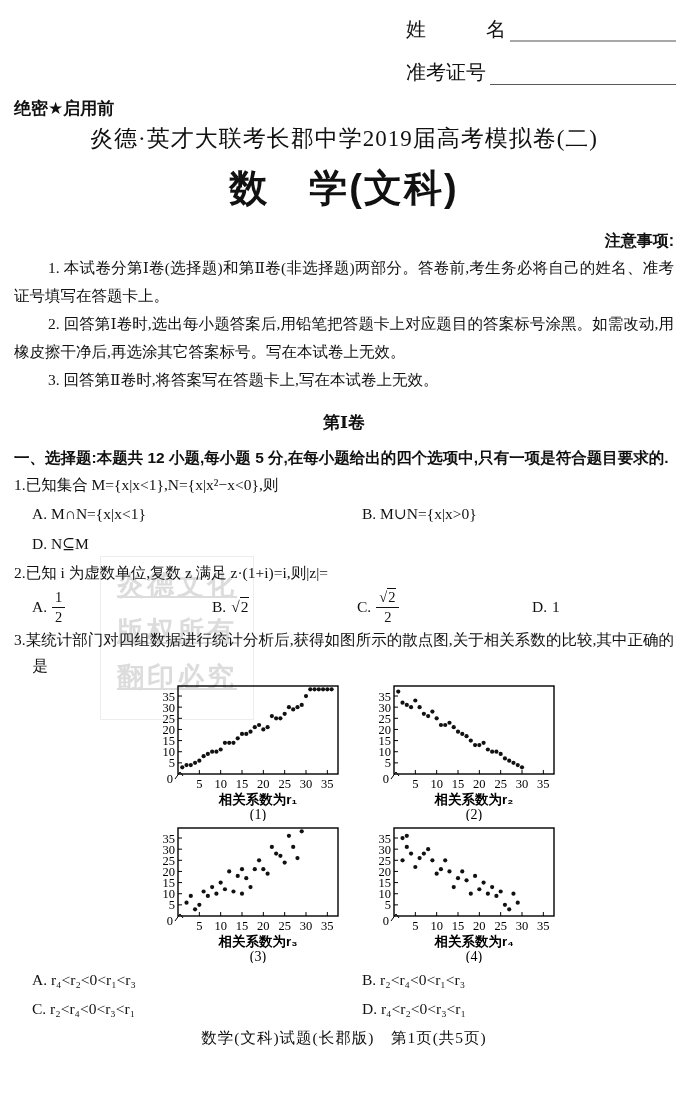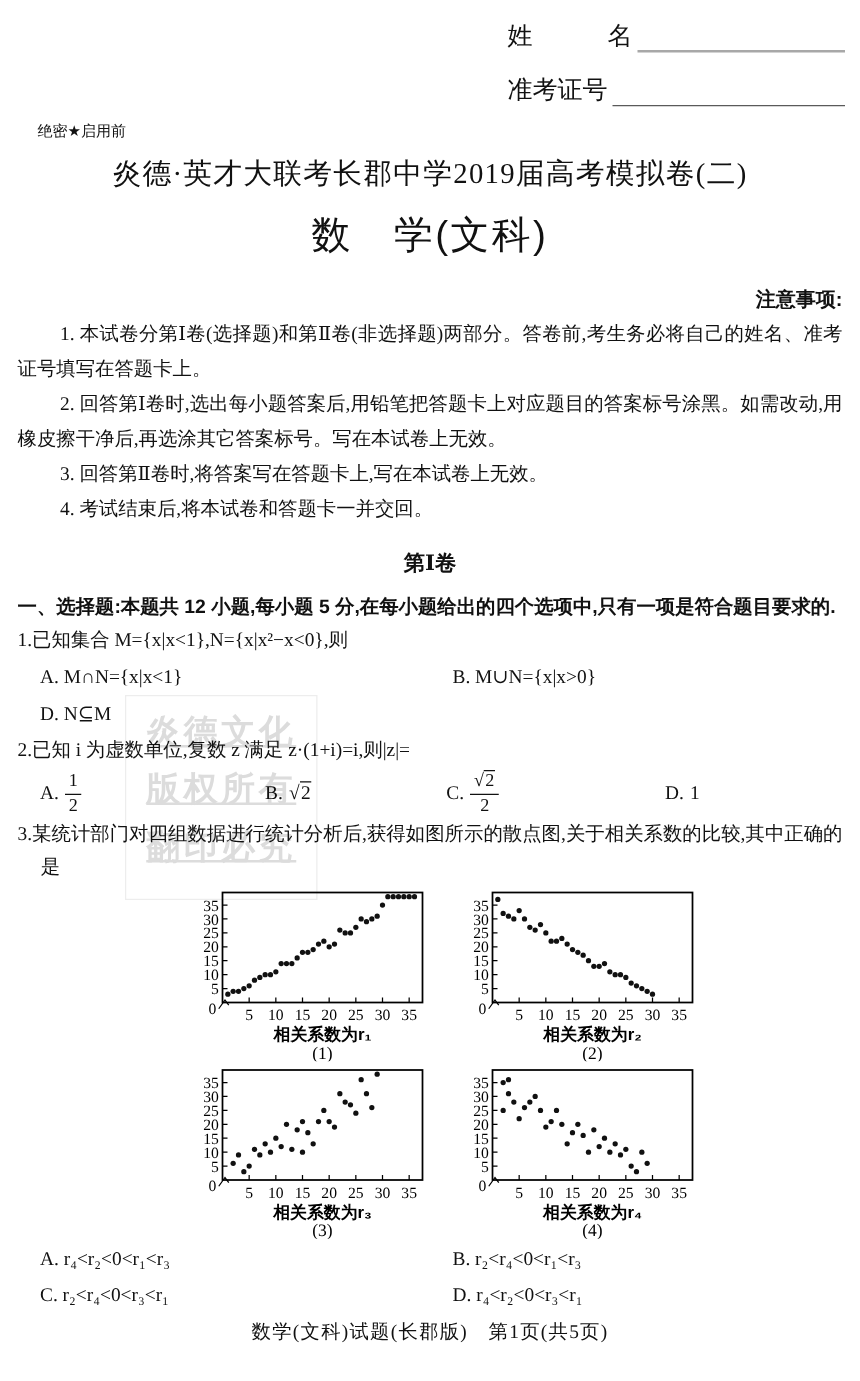--- a/index.html
+++ b/index.html
@@ -8,33 +8,33 @@
         padding:124px 14px 0;background:#fff;overflow:hidden;}
 
   
   .id-block{position:absolute;top:16px;right:12px;width:270px;}
   .idrow{display:flex;align-items:flex-end;margin-bottom:17px;}
   .idlbl{font-size:20px;line-height:26px;white-space:pre;}
   .idline{flex:1;height:24px;margin-left:4px;}
   .line1{border-bottom:2px solid #a8a8a8;}
   .line2{border-bottom:1.6px solid #5a5a5a;}
 
-  .secrecy{position:absolute;left:30px;top:97px;font-family:"Liberation Sans","DejaVu Sans",sans-serif;
-           font-weight:400;font-size:12px;}
+  .secrecy{position:absolute;left:14px;top:97px;font-family:"Liberation Sans","DejaVu Sans",sans-serif;
+           font-weight:700;font-size:17px;}
 
   
   .watermark{position:absolute;left:100px;top:556px;width:152px;z-index:-1;
              border:1px solid #ededed;padding:14px 0 10px;text-align:center;
              font-family:"Liberation Sans","DejaVu Sans",sans-serif;font-weight:700;
              font-size:27px;letter-spacing:3px;color:#dcdcdc;text-decoration:underline;}
   .watermark div{margin-bottom:18px;line-height:28px;}
 
   .exam-title{margin:0;text-align:center;font-size:23px;line-height:30px;font-weight:400;letter-spacing:1px;}
   .subject-title{margin:14px 0 0;text-align:center;font-family:"Liberation Sans","DejaVu Sans",sans-serif;
-                 font-size:31px;line-height:40px;font-weight:400;letter-spacing:2px;}
+                 font-size:38px;line-height:40px;font-weight:700;letter-spacing:2px;}
 
   .notice-head{margin-top:20px;font-family:"Liberation Sans","DejaVu Sans",sans-serif;
                font-weight:700;font-size:16px;line-height:26px;text-align:right;}
   .notice-item{margin:0;font-size:15.5px;line-height:28px;text-indent:2.2em;text-align:justify;}
 
   .vol-title{margin-top:16px;text-align:center;font-size:17px;line-height:26px;font-weight:600;}
 
   .instruction{margin:8px 0 0;font-family:"Liberation Sans","DejaVu Sans",sans-serif;font-weight:700;
                font-size:15.5px;line-height:27px;padding-left:2em;text-indent:-2em;text-align:justify;}
 
@@ -82,21 +82,20 @@
     <div>翻印必究</div>
   </div>
 
   <h1 class="exam-title">炎德·英才大联考长郡中学2019届高考模拟卷(二)</h1>
   <h2 class="subject-title">数　学(文科)</h2>
 
   <div class="notice-head">注意事项:</div>
   <p class="notice-item">1. 本试卷分第Ⅰ卷(选择题)和第Ⅱ卷(非选择题)两部分。答卷前,考生务必将自己的姓名、准考证号填写在答题卡上。</p>
   <p class="notice-item">2. 回答第Ⅰ卷时,选出每小题答案后,用铅笔把答题卡上对应题目的答案标号涂黑。如需改动,用橡皮擦干净后,再选涂其它答案标号。写在本试卷上无效。</p>
   <p class="notice-item">3. 回答第Ⅱ卷时,将答案写在答题卡上,写在本试卷上无效。</p>
-  <p class="notice-item">4. 考试结束后,将本试卷和答题卡一并交回。</p>
 
   <div class="vol-title">第Ⅰ卷</div>
   <p class="instruction">一、选择题:本题共 12 小题,每小题 5 分,在每小题给出的四个选项中,只有一项是符合题目要求的.</p>
 
   <p class="qtext">1.已知集合 M={x|x&lt;1},N={x|x²−x&lt;0},则</p>
   <div class="opts2">
     <span>A. M∩N={x|x&lt;1}</span>
     <span>B. M∪N={x|x&gt;0}</span>
     <span>D. N⊆M</span>
   </div>

